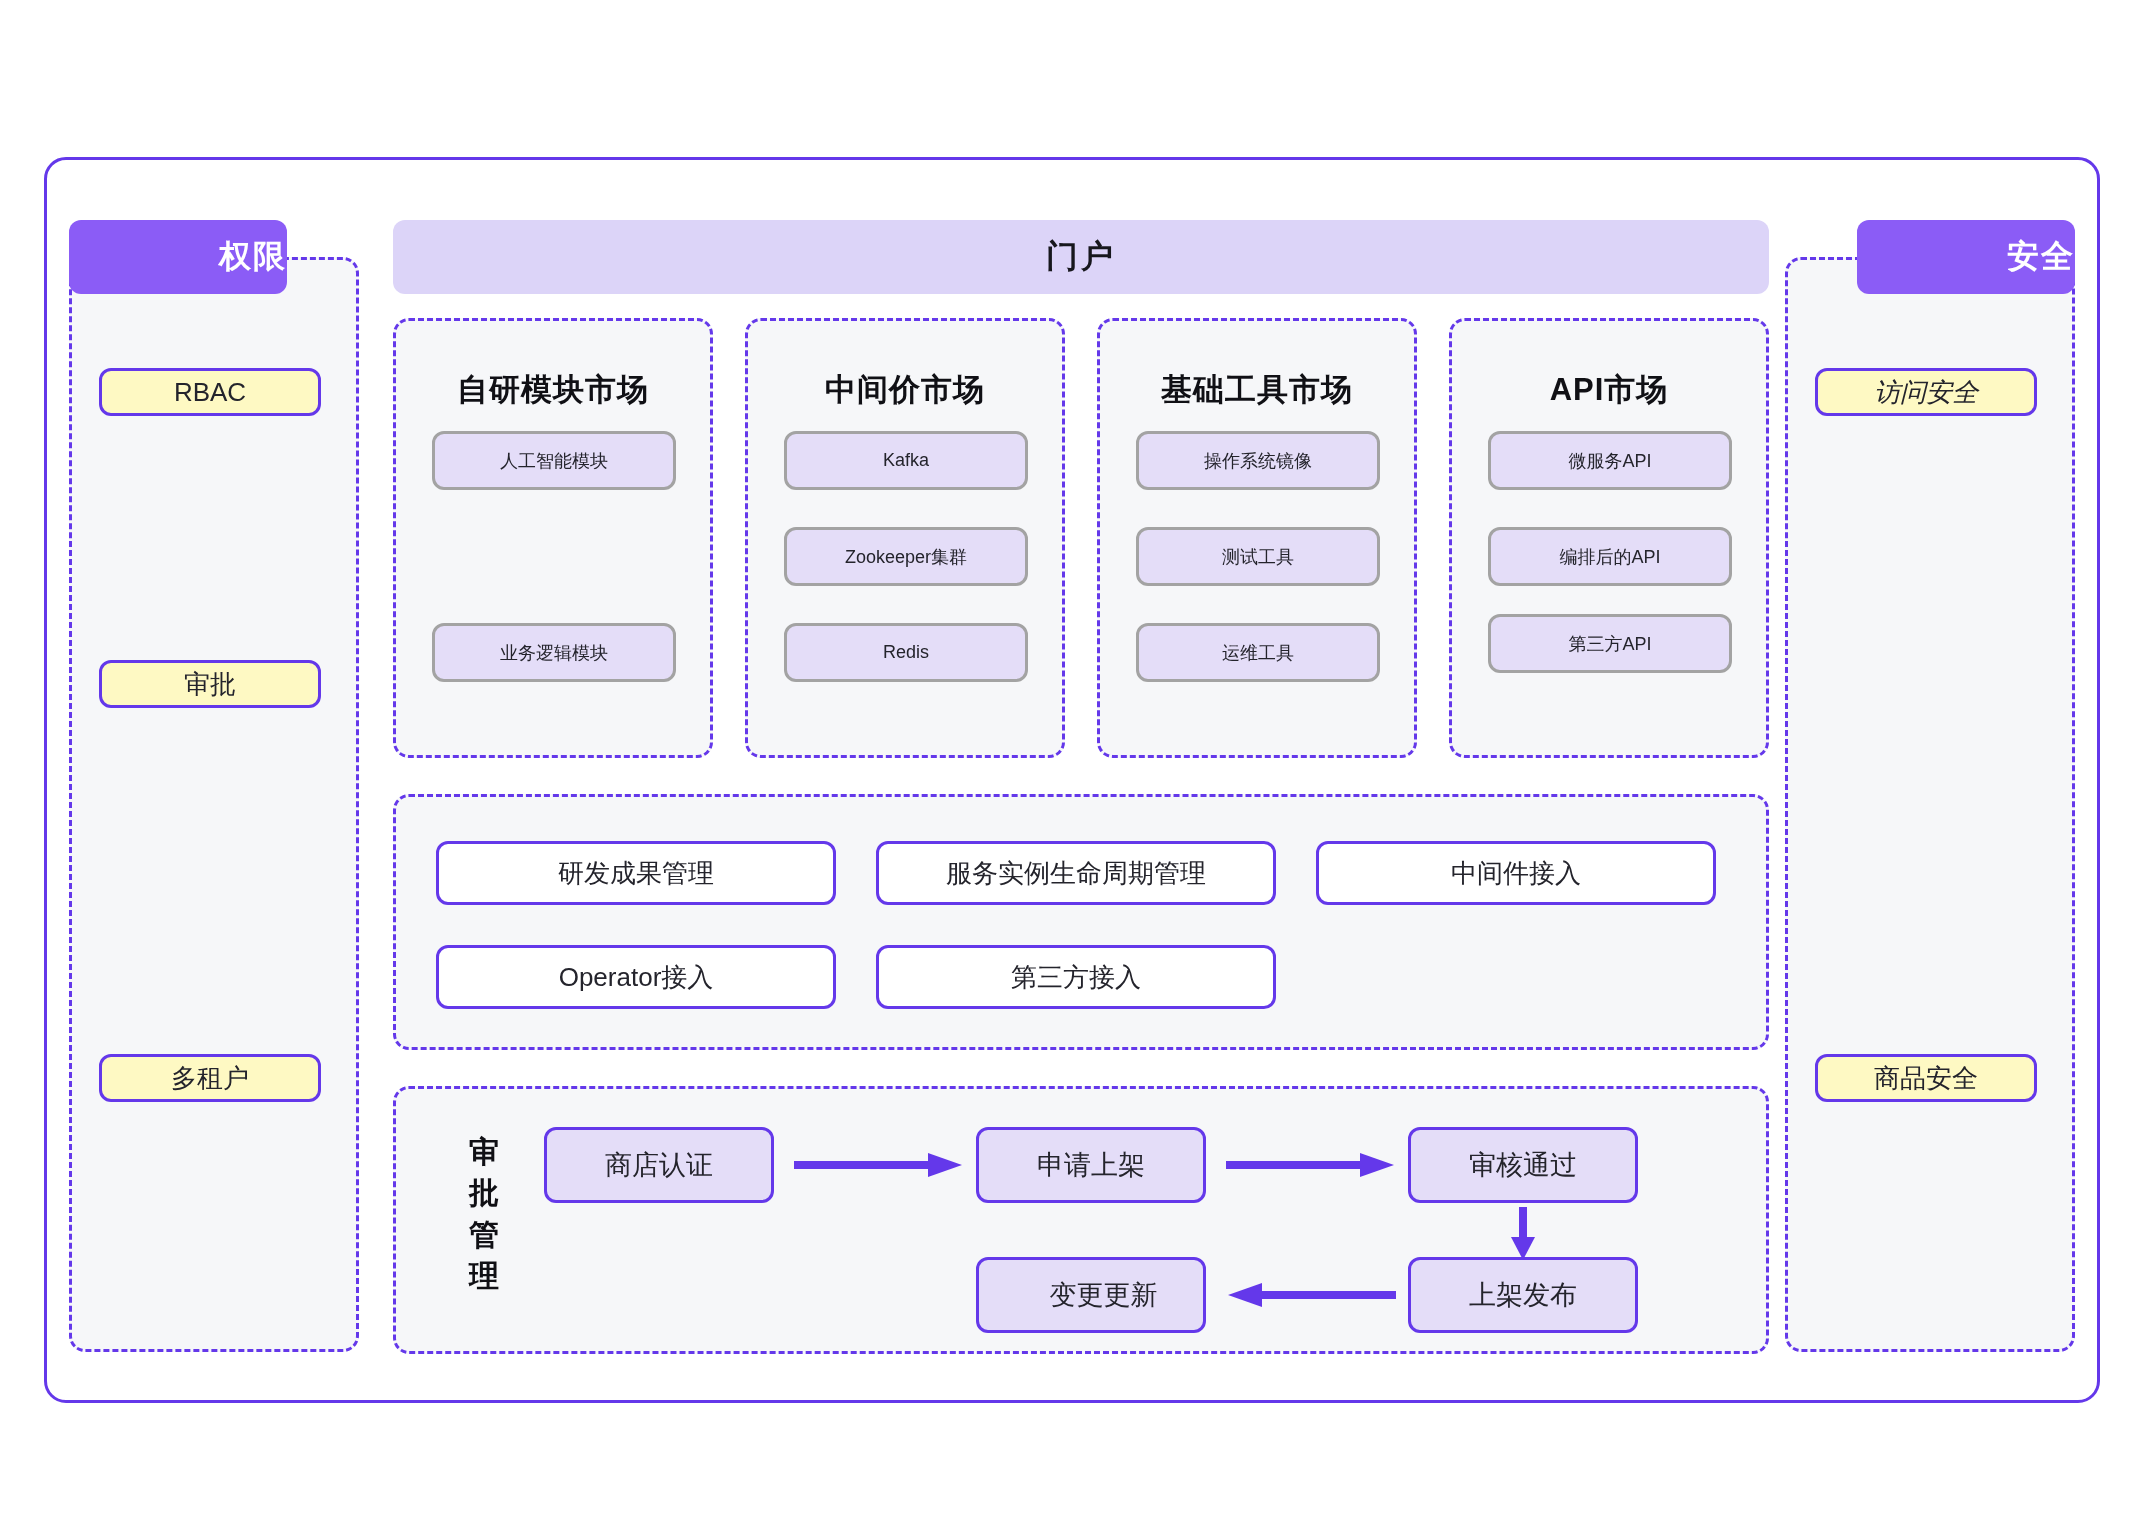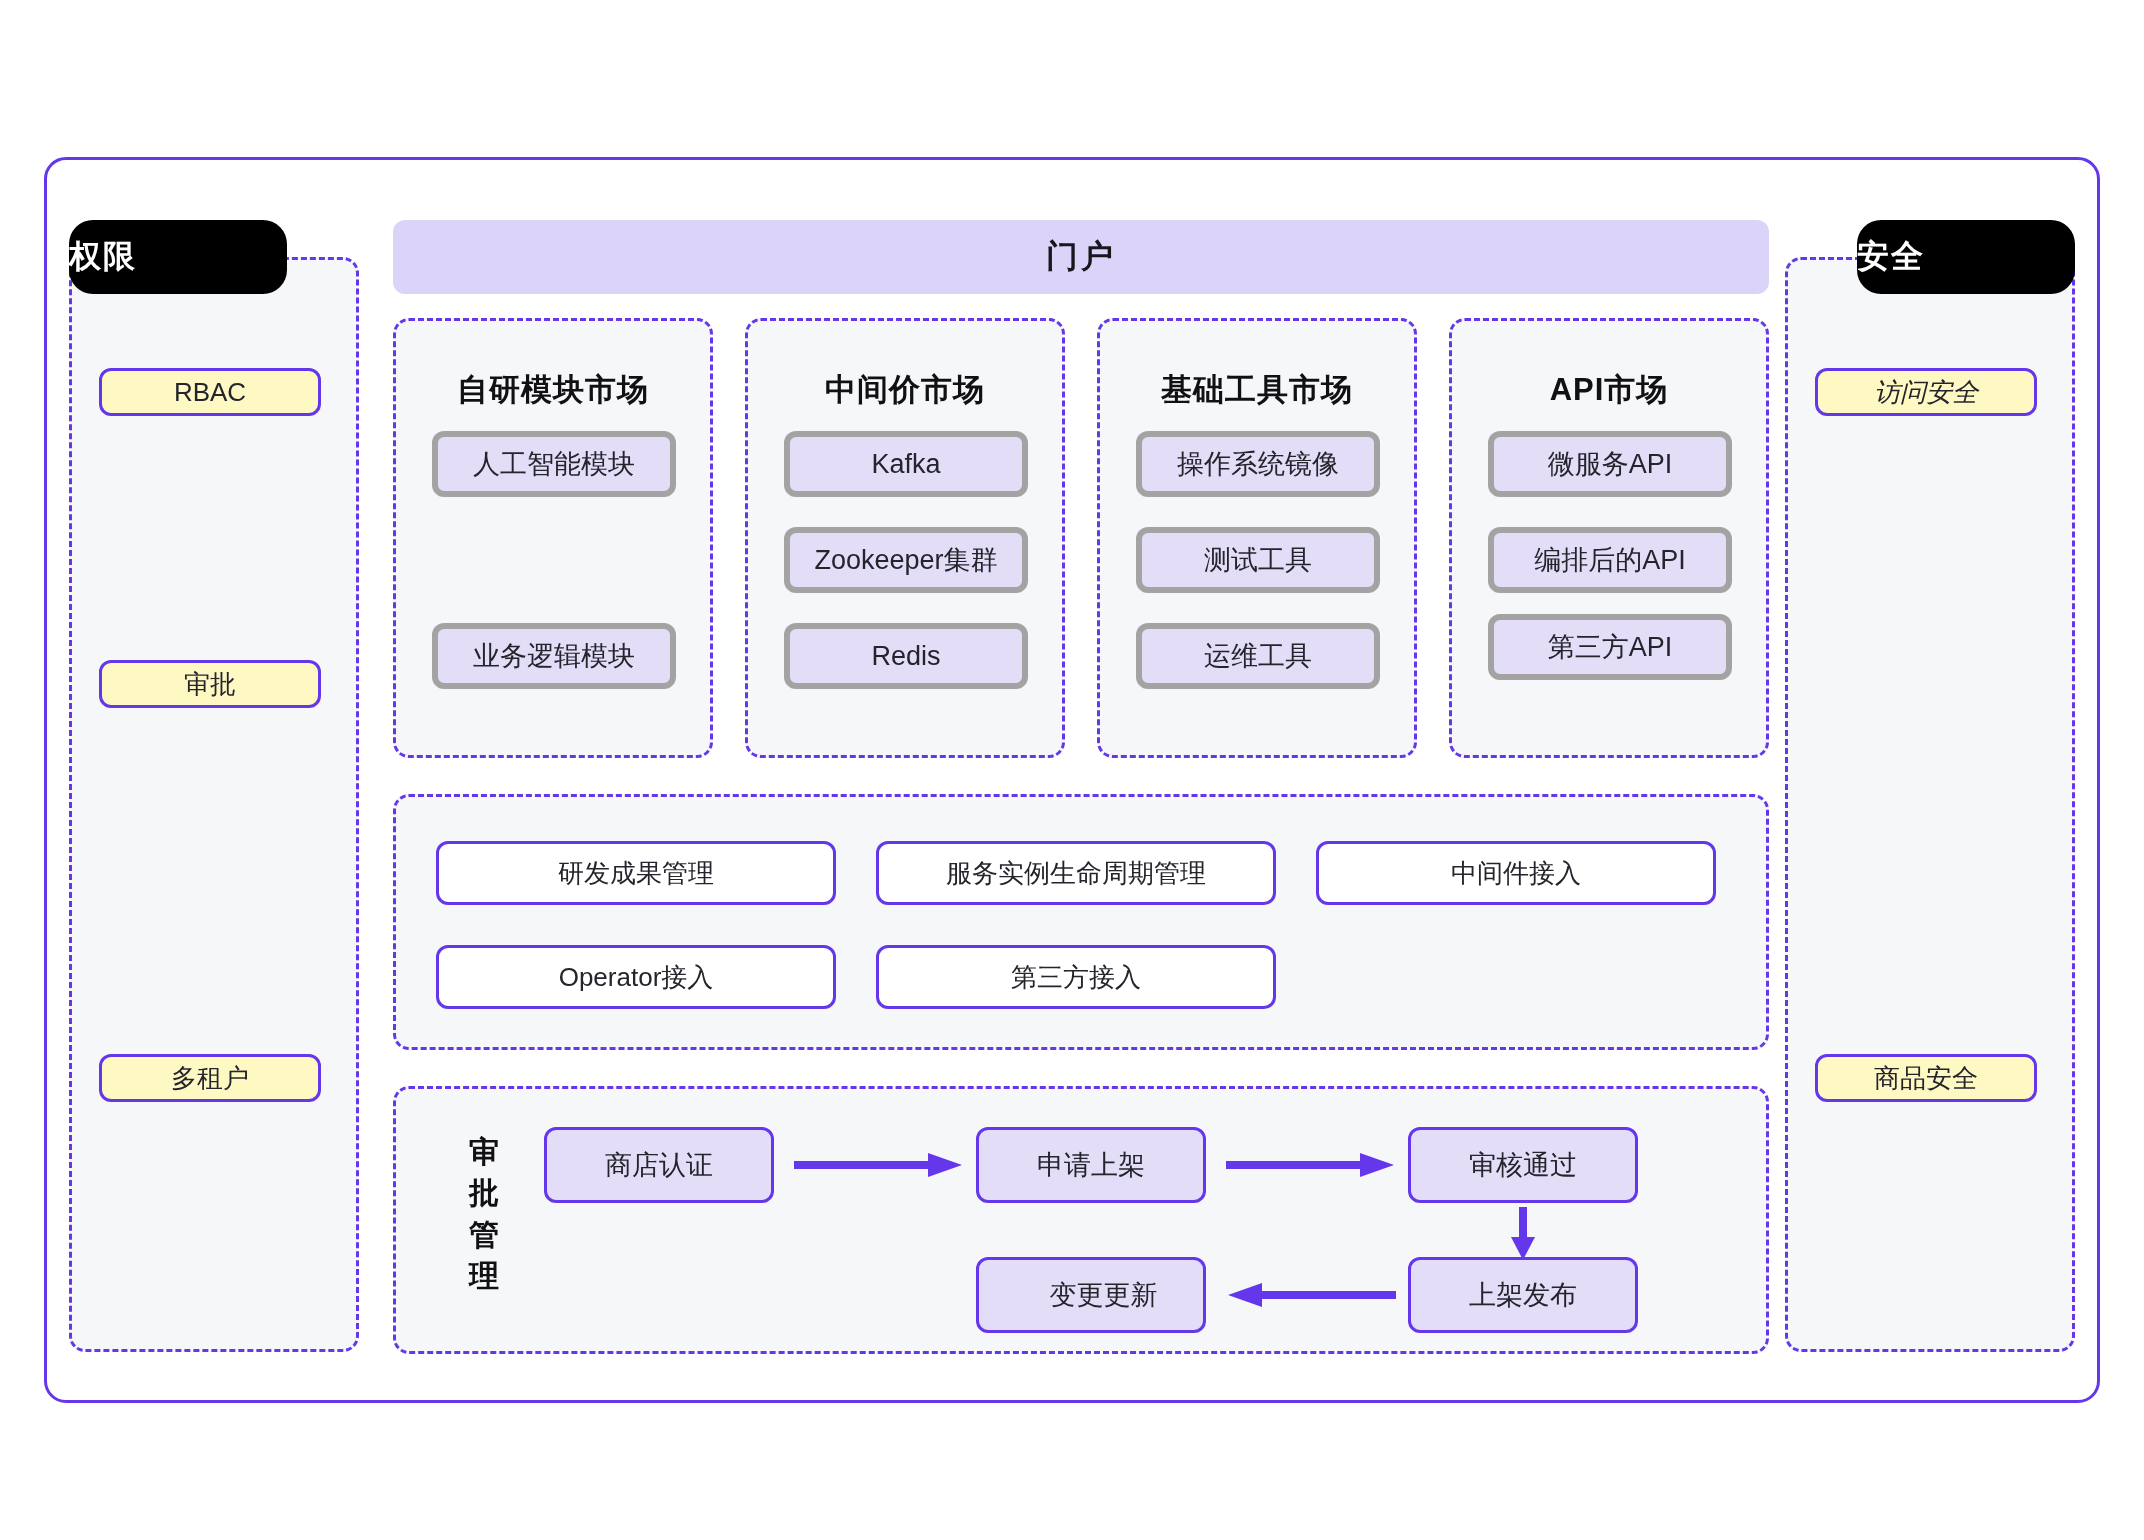--- a/index.html
+++ b/index.html
@@ -34,28 +34,28 @@
     border: 3px dashed #6438ea;
     border-radius: 16px;
     background: #f6f7f9;
     box-sizing: border-box;
   }
 
   
   .side-header {
     position: absolute;
     height: 74px;
-    background: #000000;
-    border-radius: 24px;
+    background: #8b5cf6;
+    border-radius: 12px;
     color: #ffffff;
     font-size: 32px;
     font-weight: 700;
     display: flex;
     align-items: center;
-    justify-content: flex-start;
+    justify-content: flex-end;
     letter-spacing: 2px;
     z-index: 4;
     box-sizing: border-box;
   }
 
   
   .portal-banner {
     position: absolute;
     left: 346px;
     top: 60px;
@@ -112,28 +112,28 @@
     text-align: center;
     font-size: 31px;
     font-weight: 700;
     color: #101015;
     letter-spacing: 1px;
   }
   .market-item {
     position: absolute;
     left: 36px;
     width: 244px;
-    height: 66px;
-    border: 6px solid #a3a3a3;
+    height: 59px;
+    border: 3px solid #a3a3a3;
     border-radius: 12px;
     background: #e4ddf8;
     display: flex;
     align-items: center;
     justify-content: center;
-    font-size: 27px;
+    font-size: 18px;
     color: #24242c;
     box-sizing: border-box;
   }
 
   
   .services-band {
     left: 346px;
     top: 634px;
     width: 1376px;
     height: 256px;

